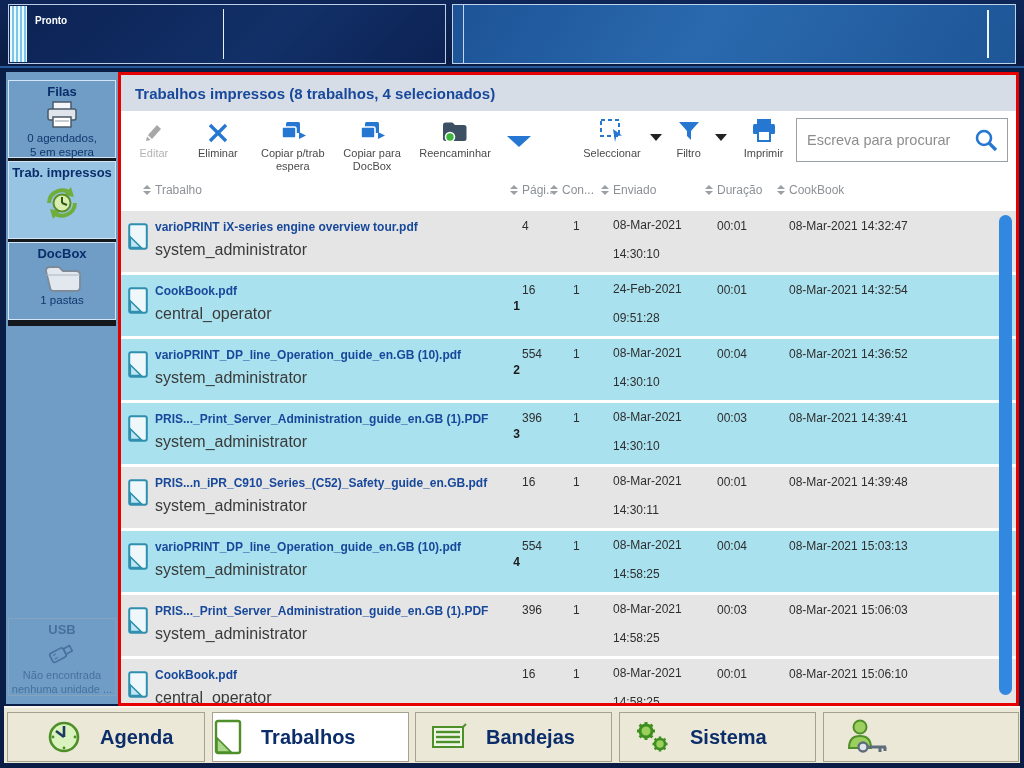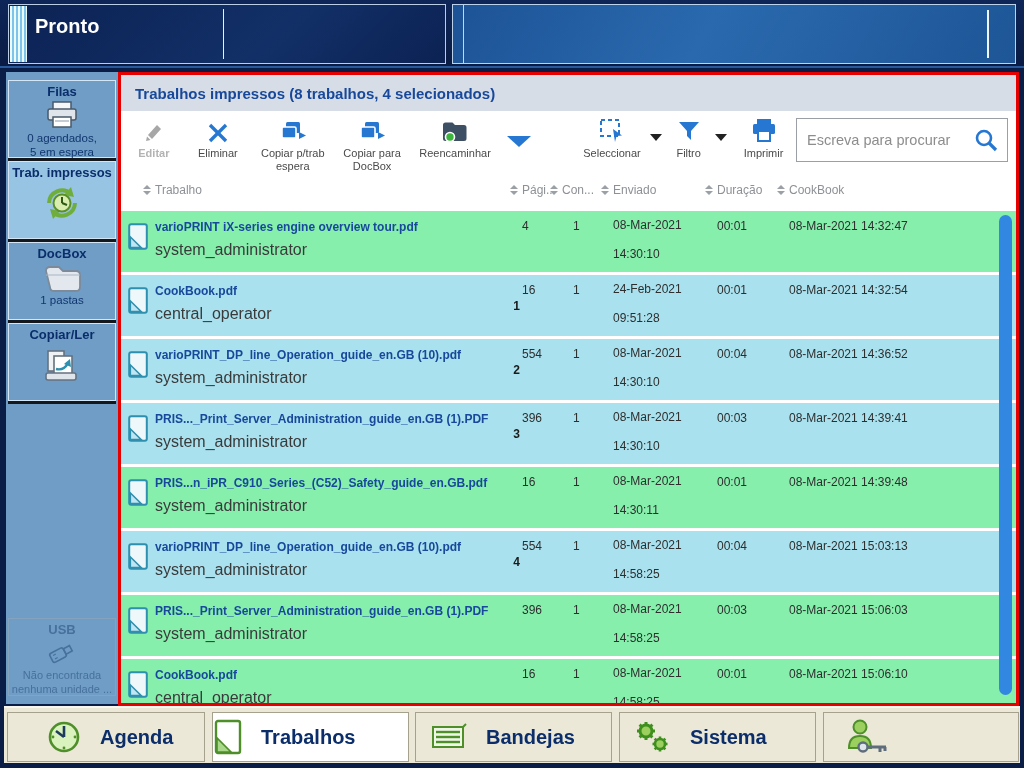--- a/index.html
+++ b/index.html
@@ -7,21 +7,21 @@
   body { font-family:"Liberation Sans", sans-serif; background:#0a1d47; position:relative; overflow:hidden; }
 
   
   .topbar { position:absolute; left:0; top:0; width:1024px; height:68px;
             background:linear-gradient(180deg,#0e2658,#0a1c44); border-bottom:2px solid #27599b; }
   .tb-left { position:absolute; left:8px; top:4px; width:438px; height:60px;
              border:1px solid rgba(205,224,244,.9);
              background:linear-gradient(135deg,#0c2254,#123067 60%,#0c2254); }
   .tb-stripes { position:absolute; left:1px; top:1px; width:17px; height:56px;
                 background:repeating-linear-gradient(90deg,#eafaff 0 2px,#7cc4e8 2px 4px); }
-  .tb-status { position:absolute; left:26px; top:10px; color:#ffffff; font-weight:bold; font-size:20px; }
+  .tb-status { position:absolute; left:26px; top:10px; color:#ffffff; font-weight:bold; font-size:10px; }
   .tb-div { position:absolute; left:214px; top:4px; height:50px; width:1px; background:#e8f0f8; }
   .tb-right { position:absolute; left:452px; top:4px; width:564px; height:60px;
               border:1px solid rgba(205,224,244,.9);
               background:linear-gradient(120deg,#1d5396,#2a69ae 45%,#1e5697); }
   .tbr-div1 { position:absolute; left:10px; top:0; height:100%; width:1px; background:rgba(225,238,250,.85); }
   .tbr-div2 { position:absolute; right:26px; top:5px; height:48px; width:2px; background:#eef5fb; }
 
   
   .main { position:absolute; left:0; top:70px; width:1024px; height:636px; background:#0a1d47; }
 
@@ -44,21 +44,21 @@
   .content { position:absolute; left:118px; top:2px; width:901px; height:634px;
              border:3px solid #e60000; background:#ffffff; overflow:hidden; }
   .panel-title { height:36px; background:#d7dde6; display:flex; align-items:center; padding-left:14px; }
   .panel-title span { color:#17489b; font-weight:bold; font-size:15px; }
 
   
   .toolbar { height:62px; background:#fff; display:flex; align-items:flex-start; padding:7px 8px 0 4px; }
   .tbtn { display:flex; flex-direction:column; align-items:center; cursor:pointer; }
   .tbtn .icn { height:26px; display:flex; align-items:flex-end; justify-content:center; }
   .tbtn .lbl { font-size:11px; color:#4a4a4a; text-align:center; line-height:1.2; margin-top:3px; }
-  .tbtn.disabled .lbl { color:#b3b3b3;font-weight:bold; }
+  .tbtn.disabled .lbl { color:#b3b3b3; }
   .w-editar{width:64px;} .w-eliminar{width:78px;} .w-copy1{width:88px;} .w-copy2{width:88px;}
   .w-reenc{width:96px;} .w-sel{width:76px;} .w-filtro{width:50px;} .w-imprimir{width:72px;}
   .big-tri { width:46px; margin-top:18px; display:flex; justify-content:center; cursor:pointer; }
   .big-tri i { width:0; height:0; border-left:12px solid transparent; border-right:12px solid transparent;
                border-top:11px solid #2677d2; }
   .dd-arrow { width:22px; margin-top:16px; display:flex; justify-content:center; cursor:pointer; }
   .dd-arrow i { width:0; height:0; border-left:6px solid transparent; border-right:6px solid transparent;
                 border-top:7px solid #222; }
   .tool-gap { width:42px; }
   .searchbox { margin-left:auto; width:212px; height:44px; border:1px solid #9aa0a6;
@@ -71,21 +71,21 @@
   .grid { display:grid; grid-template-columns:34px 347px 20px 40px 51px 104px 72px 196px 1fr; }
   .thead { height:34px; align-items:center; }
   .th { display:flex; align-items:center; color:#8d9196; font-size:12px; }
   .th .inner { display:flex; align-items:center; margin-left:-12px; }
   .sort { display:flex; flex-direction:column; margin-right:4px; }
   .sort i { width:0; height:0; border-left:4px solid transparent; border-right:4px solid transparent; }
   .sort .up { border-bottom:4px solid #9aa0a6; margin-bottom:2px; }
   .sort .dn { border-top:4px solid #9aa0a6; }
 
   .rows { margin-top:4px; }
-  .row { height:61px; margin-bottom:3px; background:#86efac; }
+  .row { height:61px; margin-bottom:3px; background:#e5e5e5; }
   .row.selected { background:#a9e1ee; }
   .cell { padding-top:8px; font-size:12px; color:#2e2e2e; }
   .c-icon { display:flex; justify-content:center; padding-top:12px; }
   .c-name { padding-top:9px; overflow:hidden; }
   .job-name { color:#17489b; font-weight:bold; font-size:12px; white-space:nowrap; overflow:hidden; }
   .job-owner { margin-top:7px; font-size:16px; color:#3a3a3a; }
   .c-sel { display:flex; align-items:center; justify-content:flex-end; padding:0 2px 0 0;
            font-weight:bold; color:#1a1a1a; }
   .c-pages { }
   .c-copies { padding-left:11px; }
@@ -163,32 +163,20 @@
         <svg width="40" height="30" viewBox="0 0 40 30">
           <path d="M4 9 q0-4 4-4 h9 l4 4 h13 q4 0 4 4 v12 q0 4 -4 4 h-22 q-4 0 -4-4 z" fill="#e3e8ee" stroke="#7d8a99" stroke-width="1.8"></path>
           <path d="M4 13 h34" stroke="#aab6c2" stroke-width="1.2"></path>
         </svg>
       </div>
       <div class="t-sub">
         <div>1 pastas</div>
       </div>
     </div>
     <div class="sep"></div>
-    <div class="tile icon-tall">
-      <div class="t-label">Copiar/Ler</div>
-      <div class="t-icon">
-        <svg width="40" height="36" viewBox="0 0 40 36">
-          <rect x="6" y="4" width="16" height="20" fill="#eef2f5" stroke="#66727f" stroke-width="1.6"></rect>
-          <rect x="12" y="9" width="18" height="20" fill="#ffffff" stroke="#66727f" stroke-width="1.6"></rect>
-          <rect x="4" y="26" width="30" height="7" rx="2" fill="#dfe5ea" stroke="#66727f" stroke-width="1.6"></rect>
-          <path d="M14 22 q8 2 12 -6" fill="none" stroke="#2e8fae" stroke-width="2.4"></path>
-          <polygon points="28,12 29,20 22,17" fill="#2e8fae"></polygon>
-        </svg>
-      </div>
-    </div>
     <div class="sep"></div>
     <div class="side-fill"></div>
     <div class="tile disabled">
       <div class="t-label">USB</div>
       <div class="t-icon">
         <svg width="36" height="28" viewBox="0 0 36 28">
           <g transform="rotate(-28 18 14)">
             <rect x="6" y="9" width="15" height="10" rx="2" fill="none" stroke="#47719c" stroke-width="1.6"></rect>
             <rect x="21" y="11" width="7" height="6" fill="none" stroke="#47719c" stroke-width="1.6"></rect>
             <line x1="9" y1="12" x2="12" y2="12" stroke="#47719c" stroke-width="1.2"></line>

